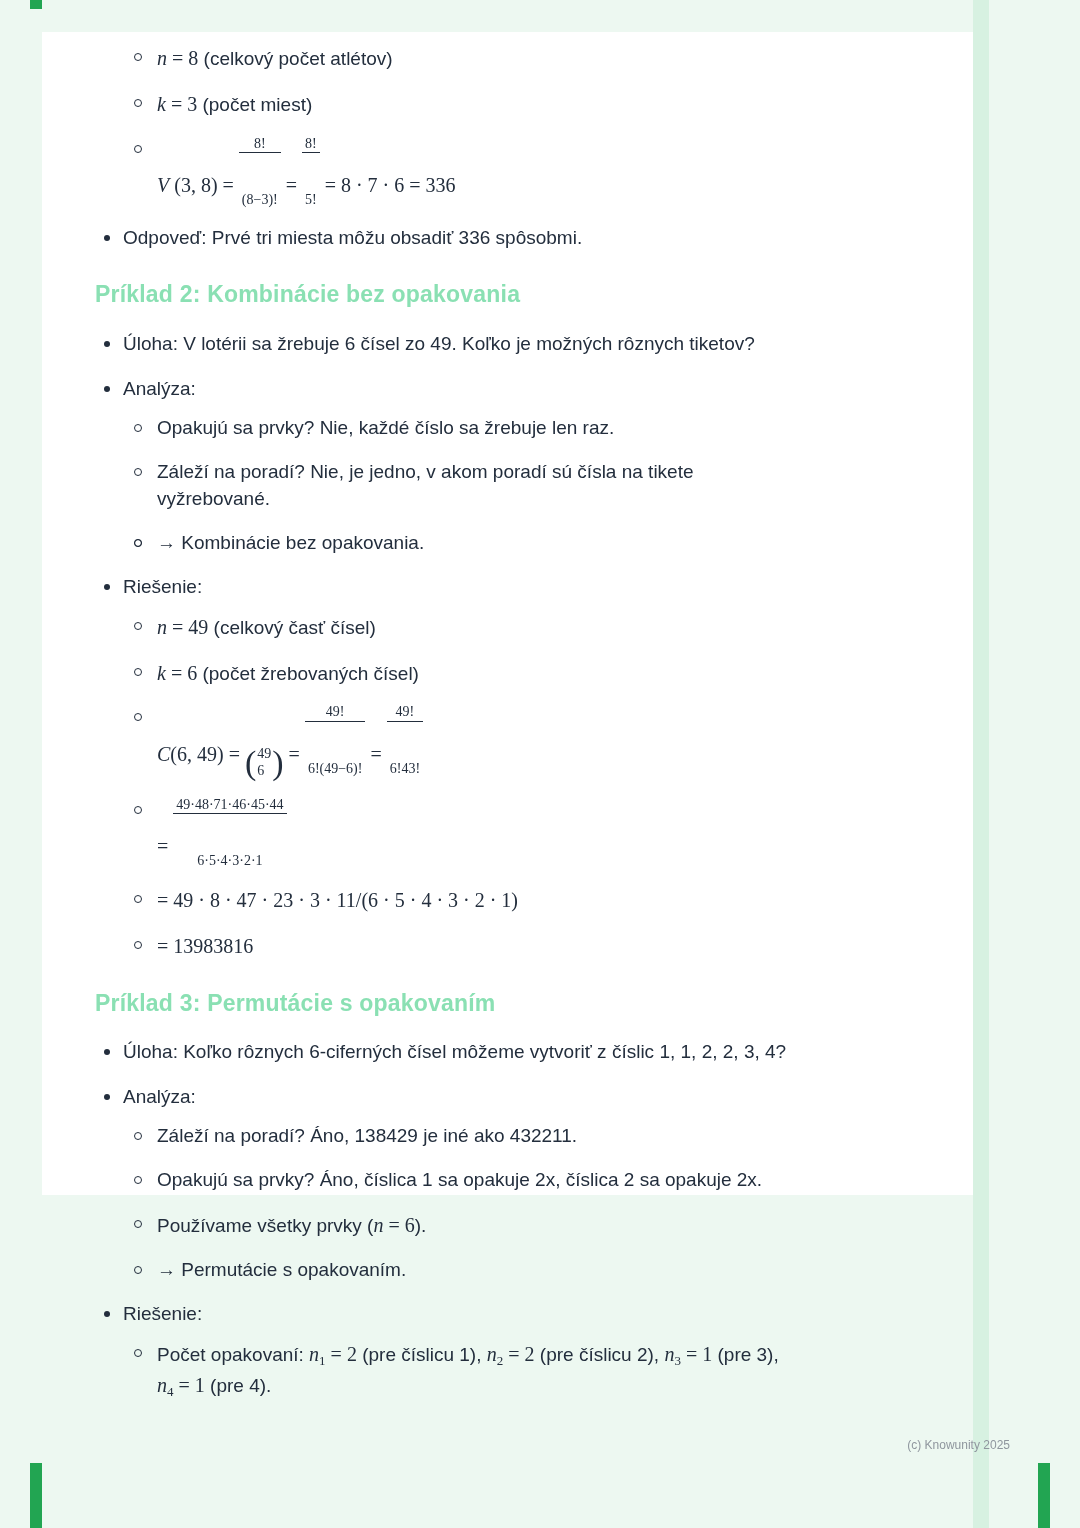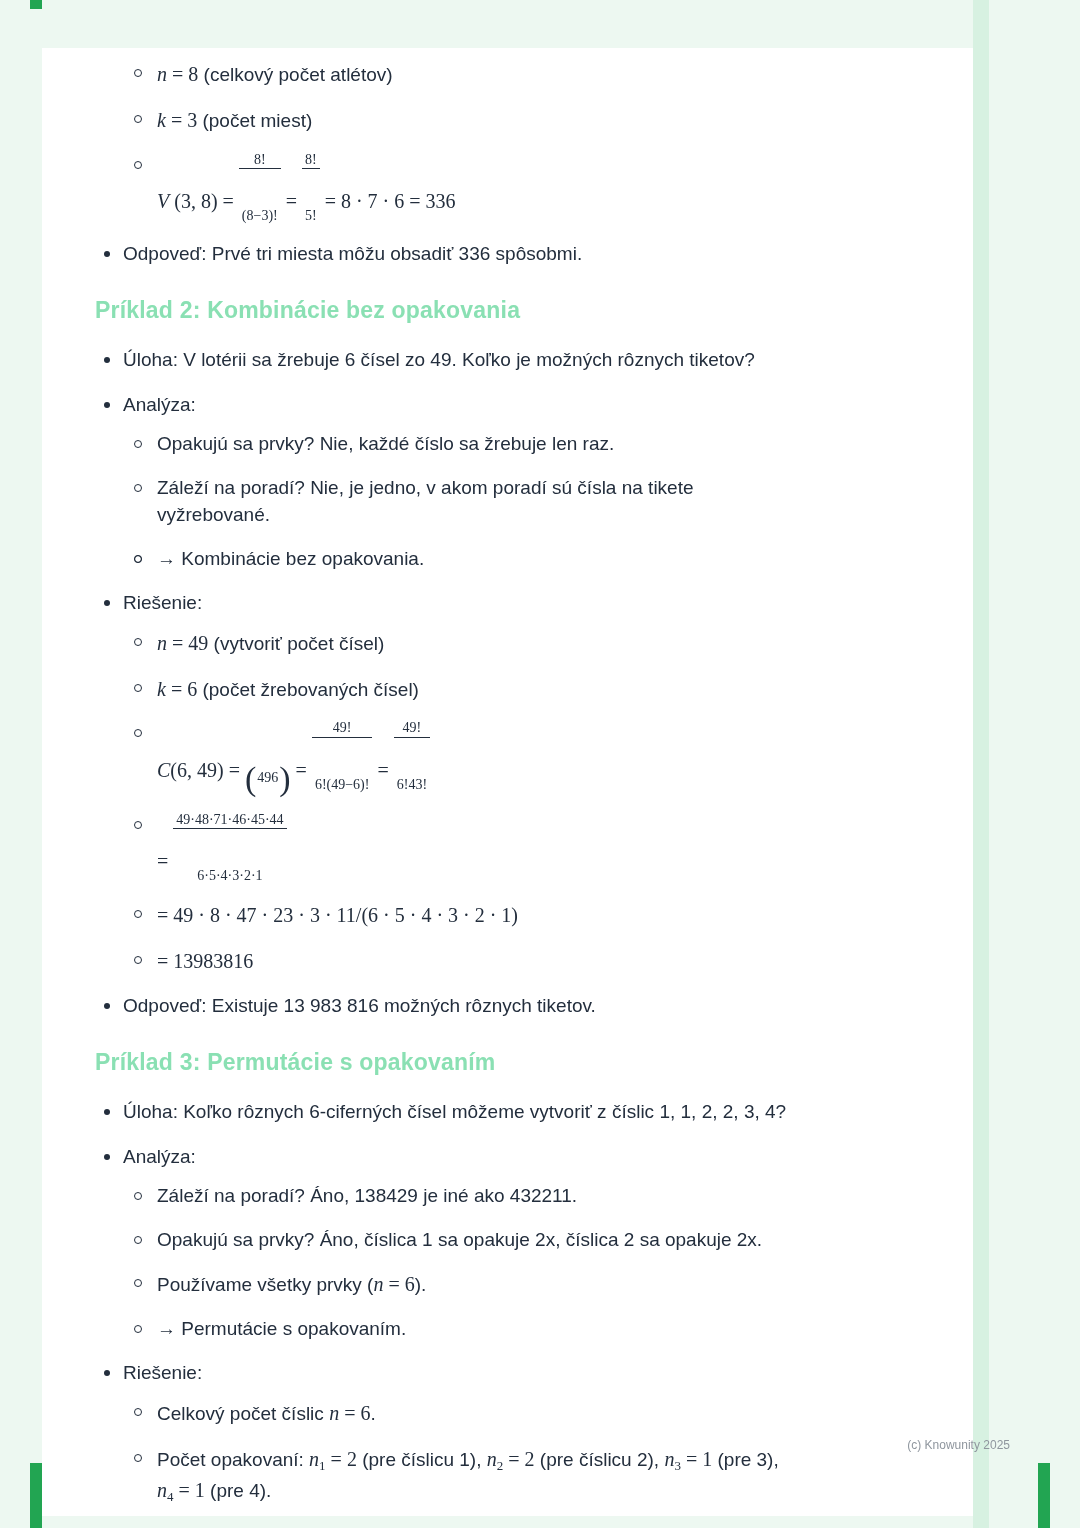--- a/index.html
+++ b/index.html
@@ -7,21 +7,21 @@
     --heading:#8ae0b3; --text:#232e3d; --muted:#8f969e;
   }
   *{box-sizing:border-box;}
   html,body{margin:0;padding:0;}
   body{
     width:1080px;height:1528px;position:relative;overflow:hidden;
     background:var(--bg);color:var(--text);
     font-family:"Liberation Sans","DejaVu Sans",sans-serif;
     font-size:19px;line-height:1.42;
   }
-  .page{position:absolute;left:42px;top:48px;width:931px;height:1468px;background:var(--page);}
+  .page{position:absolute;left:42px;top:32px;width:931px;height:1163px;background:var(--page);}
   .stripe{position:absolute;left:973px;top:0;width:16px;height:1528px;background:var(--stripe);}
   .mark{position:absolute;background:var(--accent);}
   .mark-tl{left:30px;top:0;width:12px;height:9px;}
   .mark-bl{left:30px;top:1463px;width:12px;height:65px;}
   .mark-br{left:1038px;top:1463px;width:12px;height:65px;}
   .content{padding:18px 20px 0 53px;}
   h2{color:var(--heading);font-size:23px;font-weight:700;margin:26px 0 20px 0;letter-spacing:0.2px;}
   .li1{position:relative;padding-left:28px;margin-bottom:18px;}
   .d1{position:absolute;left:9px;top:10px;width:6px;height:6px;border-radius:50%;background:var(--text);}
   .sublist{margin-top:-6px;margin-bottom:9px;}
@@ -30,21 +30,21 @@
   .bld{font-weight:400;}
   .m{font-family:"Liberation Serif","DejaVu Serif",serif;font-size:20px;}
   .mi{font-style:italic;}
   .msub{font-family:"Liberation Serif","DejaVu Serif",serif;font-size:13px;vertical-align:-4px;}
   .frac{display:inline-block;text-align:center;vertical-align:-12px;font-size:14px;line-height:1.15;
         font-family:"Liberation Serif","DejaVu Serif",serif;}
   .frac .num{display:block;border-bottom:1px solid var(--text);padding:0 3px;}
   .frac .den{display:block;padding:0 3px;margin-top:39px;}
   .binom{display:inline-flex;align-items:center;vertical-align:-13px;font-family:"Liberation Serif","DejaVu Serif",serif;}
   .bparen{font-size:34px;line-height:0.95;font-weight:400;}
-  .bstack{display:inline-flex;flex-direction:row;align-items:center;font-size:14px;line-height:1.2;margin:0 1px;}
+  .bstack{display:inline-flex;flex-direction:column;font-size:14px;line-height:1.2;margin:0 1px;}
   .footer{position:absolute;right:70px;top:1437px;font-size:12px;color:var(--muted);z-index:5;}
 </style>
 </head>
 <body>
 
 <div class="page">
   <div class="content">
       <div class="sublist">
         <div class="li2"><span class="d2"></span><span class="txt"><span class="m mi">n</span><span class="m"> = 8</span><span class="t"> (celkový počet atlétov)</span></span></div>
         <div class="li2"><span class="d2"></span><span class="txt"><span class="m mi">k</span><span class="m"> = 3</span><span class="t"> (počet miest)</span></span></div>
@@ -55,47 +55,45 @@
       <div class="li1"><span class="d1"></span><span class="txt"><span class="bld">Úloha:</span><span class="t"> V lotérii sa žrebuje 6 čísel zo 49. Koľko je možných rôznych tiketov?</span></span></div>
       <div class="li1"><span class="d1"></span><span class="txt"><span class="bld">Analýza:</span></span></div>
       <div class="sublist">
         <div class="li2"><span class="d2"></span><span class="txt"><span class="t">Opakujú sa prvky? Nie, každé číslo sa žrebuje len raz.</span></span></div>
         <div class="li2"><span class="d2"></span><span class="txt"><span class="t">Záleží na poradí? Nie, je jedno, v akom poradí sú čísla na tikete</span><br><span class="t">vyžrebované.</span></span></div>
         <div class="li2"><span class="d2"></span></div>
         <div class="li2"><span class="d2"></span><span class="txt"><span class="t">→ Kombinácie bez opakovania.</span></span></div>
       </div>
       <div class="li1"><span class="d1"></span><span class="txt"><span class="bld">Riešenie:</span></span></div>
       <div class="sublist">
-        <div class="li2"><span class="d2"></span><span class="txt"><span class="m mi">n</span><span class="m"> = 49</span><span class="t"> (vytvoriť počet čísel)</span></span></div>
+        <div class="li2"><span class="d2"></span><span class="txt"><span class="m mi">n</span><span class="m"> = 49</span><span class="t"> (celkový časť čísel)</span></span></div>
         <div class="li2"><span class="d2"></span><span class="txt"><span class="m mi">k</span><span class="m"> = 6</span><span class="t"> (počet žrebovaných čísel)</span></span></div>
         <div class="li2"><span class="d2"></span><span class="txt"><span class="m mi">C</span><span class="m">(6, 49) = </span><span class="binom">
               <span class="bparen">(</span>
               <span class="bstack">
                 <span>49</span>
                 <span>6</span>
               </span>
               <span class="bparen">)</span>
             </span><span class="m"> = </span><span class="frac"><span class="num">49!</span><span class="den">6!(49−6)!</span></span><span class="m"> = </span><span class="frac"><span class="num">49!</span><span class="den">6!43!</span></span></span></div>
         <div class="li2"><span class="d2"></span><span class="txt"><span class="m">= </span><span class="frac"><span class="num">49·48·71·46·45·44</span><span class="den">6·5·4·3·2·1</span></span></span></div>
         <div class="li2"><span class="d2"></span><span class="txt"><span class="m">= 49 · 8 · 47 · 23 · 3 · 11/(6 · 5 · 4 · 3 · 2 · 1)</span></span></div>
         <div class="li2"><span class="d2"></span><span class="txt"><span class="m">= 13983816</span></span></div>
       </div>
-      <div class="li1"><span class="d1"></span><span class="txt"><span class="bld">Odpoveď:</span><span class="t"> Existuje 13 983 816 možných rôznych tiketov.</span></span></div>
       <h2 class="h2">Príklad 3: Permutácie s opakovaním</h2>
       <div class="li1"><span class="d1"></span><span class="txt"><span class="bld">Úloha:</span><span class="t"> Koľko rôznych 6-ciferných čísel môžeme vytvoriť z číslic 1, 1, 2, 2, 3, 4?</span></span></div>
       <div class="li1"><span class="d1"></span><span class="txt"><span class="bld">Analýza:</span></span></div>
       <div class="sublist">
         <div class="li2"><span class="d2"></span><span class="txt"><span class="t">Záleží na poradí? Áno, 138429 je iné ako 432211.</span></span></div>
         <div class="li2"><span class="d2"></span><span class="txt"><span class="t">Opakujú sa prvky? Áno, číslica 1 sa opakuje 2x, číslica 2 sa opakuje 2x.</span></span></div>
         <div class="li2"><span class="d2"></span><span class="txt"><span class="t">Používame všetky prvky (</span><span class="m mi">n</span><span class="m"> = 6</span><span class="t">).</span></span></div>
         <div class="li2"><span class="d2"></span><span class="txt"><span class="t">→ Permutácie s opakovaním.</span></span></div>
       </div>
       <div class="li1"><span class="d1"></span><span class="txt"><span class="bld">Riešenie:</span></span></div>
       <div class="sublist">
-        <div class="li2"><span class="d2"></span><span class="txt"><span class="t">Celkový počet číslic </span><span class="m mi">n</span><span class="m"> = 6</span><span class="t">.</span></span></div>
         <div class="li2"><span class="d2"></span><span class="txt"><span class="t">Počet opakovaní: </span><span class="m mi">n</span><span class="msub">1</span><span class="m"> = 2</span><span class="t"> (pre číslicu 1), </span><span class="m mi">n</span><span class="msub">2</span><span class="m"> = 2</span><span class="t"> (pre číslicu 2), </span><span class="m mi">n</span><span class="msub">3</span><span class="m"> = 1</span><span class="t"> (pre 3),</span><br><span class="m mi">n</span><span class="msub">4</span><span class="m"> = 1</span><span class="t"> (pre 4).</span></span></div>
       </div>
     </div>
 </div>
 
 <div class="stripe"></div>
 <div class="mark mark-tl"></div>
 <div class="mark mark-bl"></div>
 <div class="mark mark-br"></div>
 

